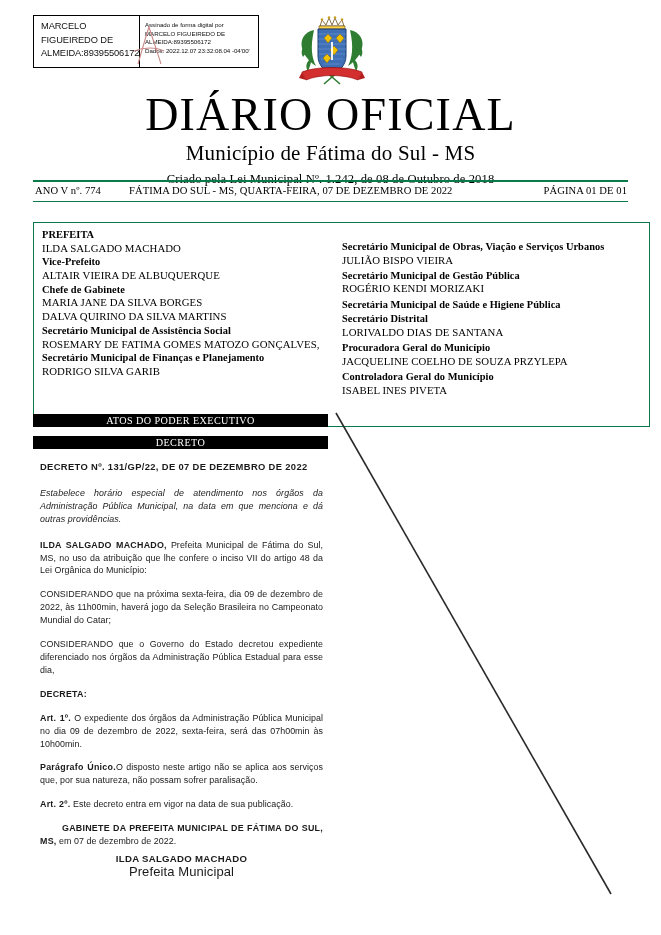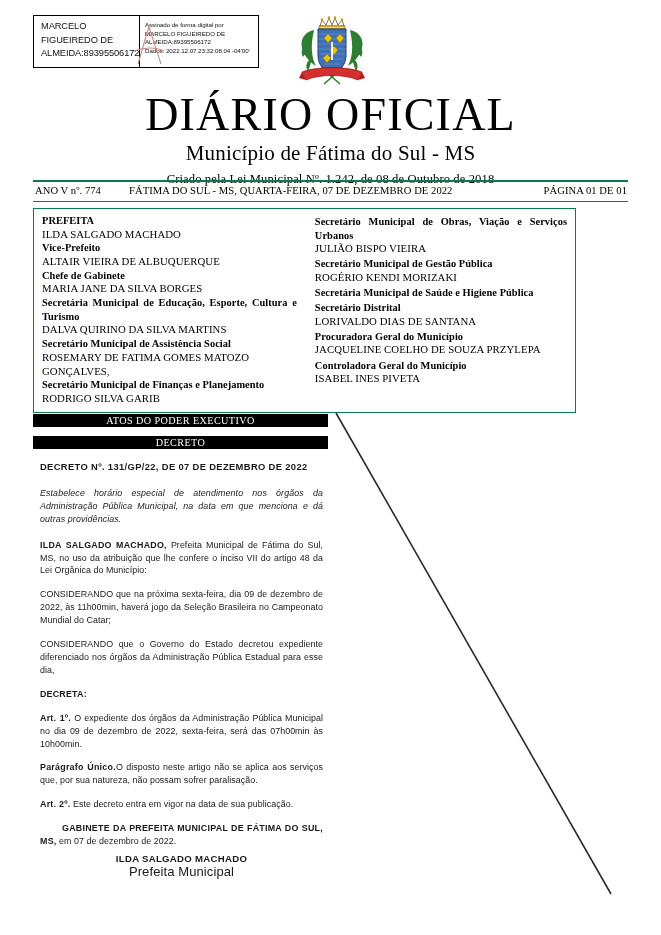--- a/index.html
+++ b/index.html
@@ -131,33 +131,33 @@
     top: 201px;
     width: 595px;
     height: 1px;
     background: #0b7a4b;
   }
 
   
   .officials {
     position: absolute;
     left: 33px;
-    top: 208px;
-    width: 543px;
+    top: 222px;
+    width: 617px;
     height: 205px;
     border: 1.6px solid #0b7a4b;
     box-sizing: border-box;
     display: flex;
   }
   .off-col {
     box-sizing: border-box;
     padding: 5px 8px 0 8px;
   }
   .off-col-left  { width: 298px; }
-  .off-col-right { width: 297px; padding-left: 10px; }
+  .off-col-right { width: 297px; padding-left: 10px; margin-top: 11px; }
 
   .off-role {
     font-size: 10.4px;
     line-height: 13.6px;
     font-weight: bold;
     letter-spacing: 0.05px;
     text-align: justify;
   }
   .off-role.just { text-align: justify; text-align-last: justify; }
   .off-name {
@@ -330,21 +330,20 @@
 <div class="rule-bottom"></div>
 
 <div class="officials">
   <div class="off-col off-col-left">
     <div class="off-role">PREFEITA</div>
     <div class="off-name">ILDA SALGADO MACHADO</div>
     <div class="off-role">Vice-Prefeito</div>
     <div class="off-name">ALTAIR VIEIRA DE ALBUQUERQUE</div>
     <div class="off-role">Chefe de Gabinete</div>
     <div class="off-name">MARIA JANE DA SILVA BORGES</div>
-    <div class="off-role just">Secretária Municipal de Educação, Esporte, Cultura e Turismo</div>
     <div class="off-name">DALVA QUIRINO DA SILVA MARTINS</div>
     <div class="off-role">Secretário Municipal de Assistência Social</div>
     <div class="off-name">ROSEMARY DE FATIMA GOMES MATOZO GONÇALVES,</div>
     <div class="off-role">Secretário Municipal de Finanças e Planejamento</div>
     <div class="off-name">RODRIGO SILVA GARIB</div>
   </div>
   <div class="off-col off-col-right">
     <div class="off-role">Secretário Municipal de Obras, Viação e Serviços Urbanos</div>
     <div class="off-name">JULIÃO BISPO VIEIRA</div>
     <div class="off-role">Secretário Municipal de Gestão Pública</div>

